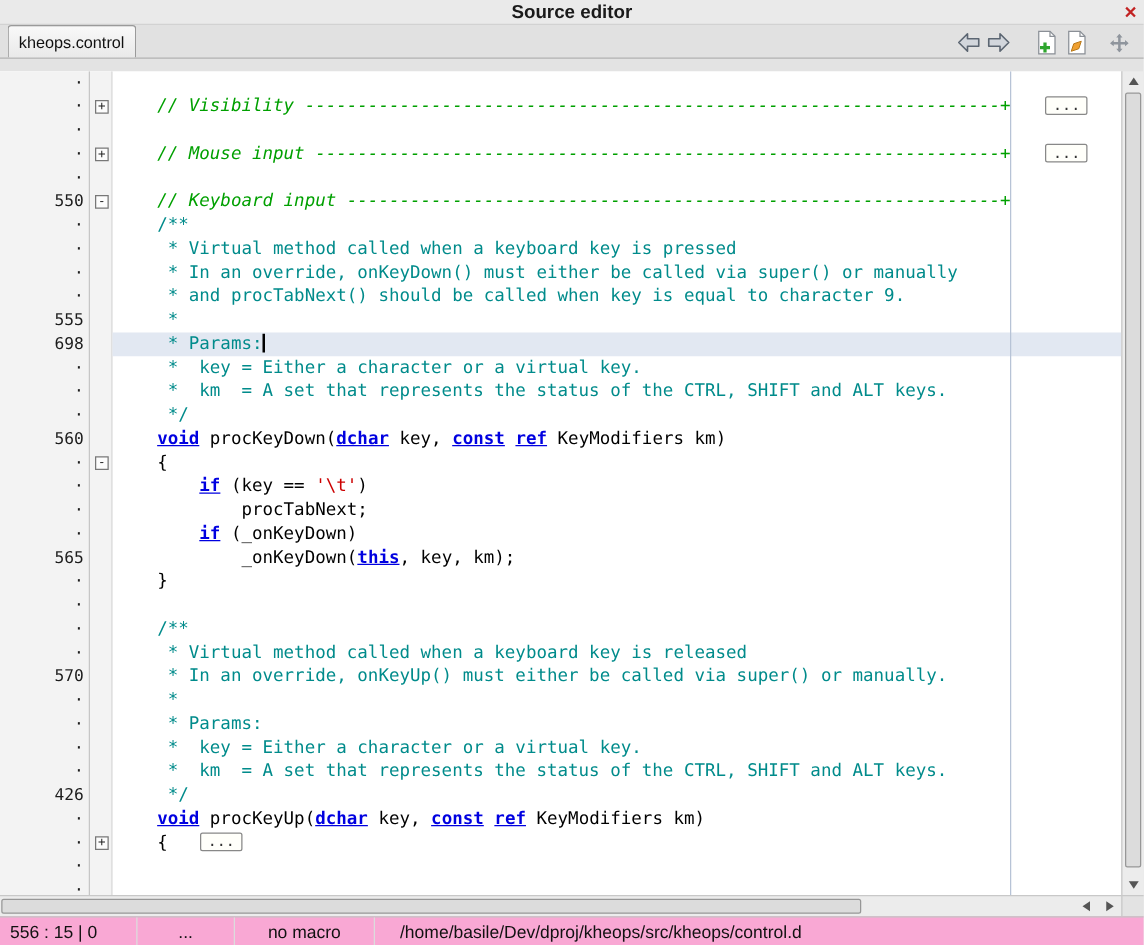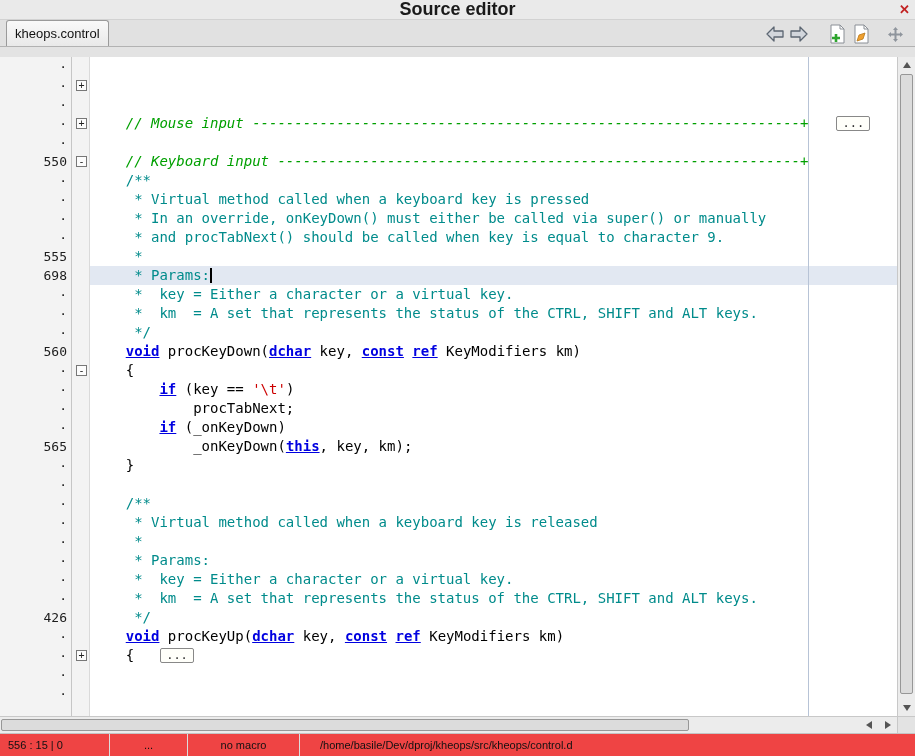--- a/index.html
+++ b/index.html
@@ -7,21 +7,21 @@
   body {
     font-family:"Liberation Sans", sans-serif;
     background:#e3e3e3;
     position:relative;
     overflow:hidden;
   }
   
   .titlebar { position:absolute; left:0; top:0; width:915px; height:20px;
     background:#eaeaea; border-bottom:1px solid #d2d2d2;
     display:flex; align-items:center; justify-content:center; }
-  .title { font-size:18px; color:#1a1a1a; font-weight:bold; }
+  .title { font-size:15px; color:#1a1a1a; font-weight:bold; }
   .closebtn { position:absolute; right:5px; top:1px; font-size:13px; font-weight:bold;
     color:#c22222; cursor:default; line-height:18px; }
   
   .tabbar { position:absolute; left:0; top:20px; width:915px; height:27px;
     background:#e1e1e1; border-bottom:1px solid #b2b2b2; }
   .tab { position:absolute; left:6px; bottom:0; height:26px; padding:0 8px;
     background:linear-gradient(#f9f9f9,#e9e9e9);
     border:1px solid #9a9a9a; border-bottom:none; border-radius:3px 3px 0 0;
     display:flex; align-items:center; font-size:13px; color:#111; }
   .toolbar { position:absolute; right:8px; top:3px; height:22px; display:flex; align-items:center; }
@@ -81,22 +81,22 @@
   .a-left { left:861px; top:0; width:18px; height:16px; }
   .a-left::after { content:""; position:absolute; left:5px; top:4px;
     border-top:4px solid transparent; border-bottom:4px solid transparent;
     border-right:6px solid #555; }
   .a-right { left:879px; top:0; width:18px; height:16px; }
   .a-right::after { content:""; position:absolute; left:6px; top:4px;
     border-top:4px solid transparent; border-bottom:4px solid transparent;
     border-left:6px solid #555; }
   
   .statusbar { position:absolute; left:0; top:733px; width:915px; height:23px;
-    background:#ef4444; border-top:1px solid #c4c4c4;
-    display:flex; align-items:center; font-size:11px; color:#111; }
+    background:#f9a8d4; border-top:1px solid #c4c4c4;
+    display:flex; align-items:center; font-size:14px; color:#111; }
   .sfield { padding:0 8px; height:100%; display:flex; align-items:center;
     border-right:1px solid #dcdcdc; }
   .f1 { width:110px; }
   .f2 { width:78px; justify-content:center; }
   .f3 { width:112px; justify-content:center; }
   .f4 { flex:1; border-right:none; padding-left:20px; }
 </style>
 </head>
 <body>
 
@@ -139,21 +139,21 @@
           <path d="M7.5 0 L10 3 H8.5 V6.5 H12 V5 L15 7.5 L12 10 V8.5 H8.5 V12 H10 L7.5 15 L5 12 H6.5 V8.5 H3 V10 L0 7.5 L3 5 V6.5 H6.5 V3 H5 Z" fill="#8f959d"></path>
         </svg>
     </span>
   </div>
 </div>
 
 <div class="editor">
   <div class="gutter-bg"></div>
   <div class="lines">
       <div class="row"><div class="gn">·</div><div class="gf"></div><div class="cd"></div></div>
-      <div class="row"><div class="gn">·</div><div class="gf"><span class="fbox">+</span></div></div>
+      <div class="row"><div class="gn">·</div><div class="gf"><span class="fbox">+</span></div><div class="cd"><span class="tp">    </span><span class="tc">// Visibility ------------------------------------------------------------------+</span><span class="ebox eend">...</span></div></div>
       <div class="row"><div class="gn">·</div><div class="gf"></div><div class="cd"></div></div>
       <div class="row"><div class="gn">·</div><div class="gf"><span class="fbox">+</span></div><div class="cd"><span class="tp">    </span><span class="tc">// Mouse input -----------------------------------------------------------------+</span><span class="ebox eend">...</span></div></div>
       <div class="row"><div class="gn">·</div><div class="gf"></div><div class="cd"></div></div>
       <div class="row"><div class="gn">550</div><div class="gf"><span class="fbox">-</span></div><div class="cd"><span class="tp">    </span><span class="tc">// Keyboard input --------------------------------------------------------------+</span></div></div>
       <div class="row"><div class="gn">·</div><div class="gf"></div><div class="cd"><span class="td">    /**</span></div></div>
       <div class="row"><div class="gn">·</div><div class="gf"></div><div class="cd"><span class="td">     * Virtual method called when a keyboard key is pressed</span></div></div>
       <div class="row"><div class="gn">·</div><div class="gf"></div><div class="cd"><span class="td">     * In an override, onKeyDown() must either be called via super() or manually</span></div></div>
       <div class="row"><div class="gn">·</div><div class="gf"></div><div class="cd"><span class="td">     * and procTabNext() should be called when key is equal to character 9.</span></div></div>
       <div class="row"><div class="gn">555</div><div class="gf"></div><div class="cd"><span class="td">     *</span></div></div>
       <div class="row cur"><div class="gn">698</div><div class="gf"></div><div class="cd"><span class="td">     * Params:</span><span class="caret"></span></div></div>
@@ -163,20 +163,21 @@
       <div class="row"><div class="gn">560</div><div class="gf"></div><div class="cd"><span class="tp">    </span><span class="tk">void</span><span class="tp"> procKeyDown(</span><span class="tk">dchar</span><span class="tp"> key, </span><span class="tk">const</span><span class="tp"> </span><span class="tk">ref</span><span class="tp"> KeyModifiers km)</span></div></div>
       <div class="row"><div class="gn">·</div><div class="gf"><span class="fbox">-</span></div><div class="cd"><span class="tp">    {</span></div></div>
       <div class="row"><div class="gn">·</div><div class="gf"></div><div class="cd"><span class="tp">        </span><span class="tk">if</span><span class="tp"> (key == </span><span class="ts">'\t'</span><span class="tp">)</span></div></div>
       <div class="row"><div class="gn">·</div><div class="gf"></div><div class="cd"><span class="tp">            procTabNext;</span></div></div>
       <div class="row"><div class="gn">·</div><div class="gf"></div><div class="cd"><span class="tp">        </span><span class="tk">if</span><span class="tp"> (_onKeyDown)</span></div></div>
       <div class="row"><div class="gn">565</div><div class="gf"></div><div class="cd"><span class="tp">            _onKeyDown(</span><span class="tk">this</span><span class="tp">, key, km);</span></div></div>
       <div class="row"><div class="gn">·</div><div class="gf"></div><div class="cd"><span class="tp">    }</span></div></div>
       <div class="row"><div class="gn">·</div><div class="gf"></div><div class="cd"></div></div>
       <div class="row"><div class="gn">·</div><div class="gf"></div><div class="cd"><span class="td">    /**</span></div></div>
       <div class="row"><div class="gn">·</div><div class="gf"></div><div class="cd"><span class="td">     * Virtual method called when a keyboard key is released</span></div></div>
+      <div class="row"><div class="gn">570</div><div class="gf"></div><div class="cd"><span class="td">     * In an override, onKeyUp() must either be called via super() or manually.</span></div></div>
       <div class="row"><div class="gn">·</div><div class="gf"></div><div class="cd"><span class="td">     *</span></div></div>
       <div class="row"><div class="gn">·</div><div class="gf"></div><div class="cd"><span class="td">     * Params:</span></div></div>
       <div class="row"><div class="gn">·</div><div class="gf"></div><div class="cd"><span class="td">     *  key = Either a character or a virtual key.</span></div></div>
       <div class="row"><div class="gn">·</div><div class="gf"></div><div class="cd"><span class="td">     *  km  = A set that represents the status of the CTRL, SHIFT and ALT keys.</span></div></div>
       <div class="row"><div class="gn">426</div><div class="gf"></div><div class="cd"><span class="td">     */</span></div></div>
       <div class="row"><div class="gn">·</div><div class="gf"></div><div class="cd"><span class="tp">    </span><span class="tk">void</span><span class="tp"> procKeyUp(</span><span class="tk">dchar</span><span class="tp"> key, </span><span class="tk">const</span><span class="tp"> </span><span class="tk">ref</span><span class="tp"> KeyModifiers km)</span></div></div>
       <div class="row"><div class="gn">·</div><div class="gf"><span class="fbox">+</span></div><div class="cd"><span class="tp">    {</span><span class="ebox einl">...</span></div></div>
       <div class="row"><div class="gn">·</div><div class="gf"></div><div class="cd"></div></div>
       <div class="row"><div class="gn">·</div><div class="gf"></div></div>
     </div>

